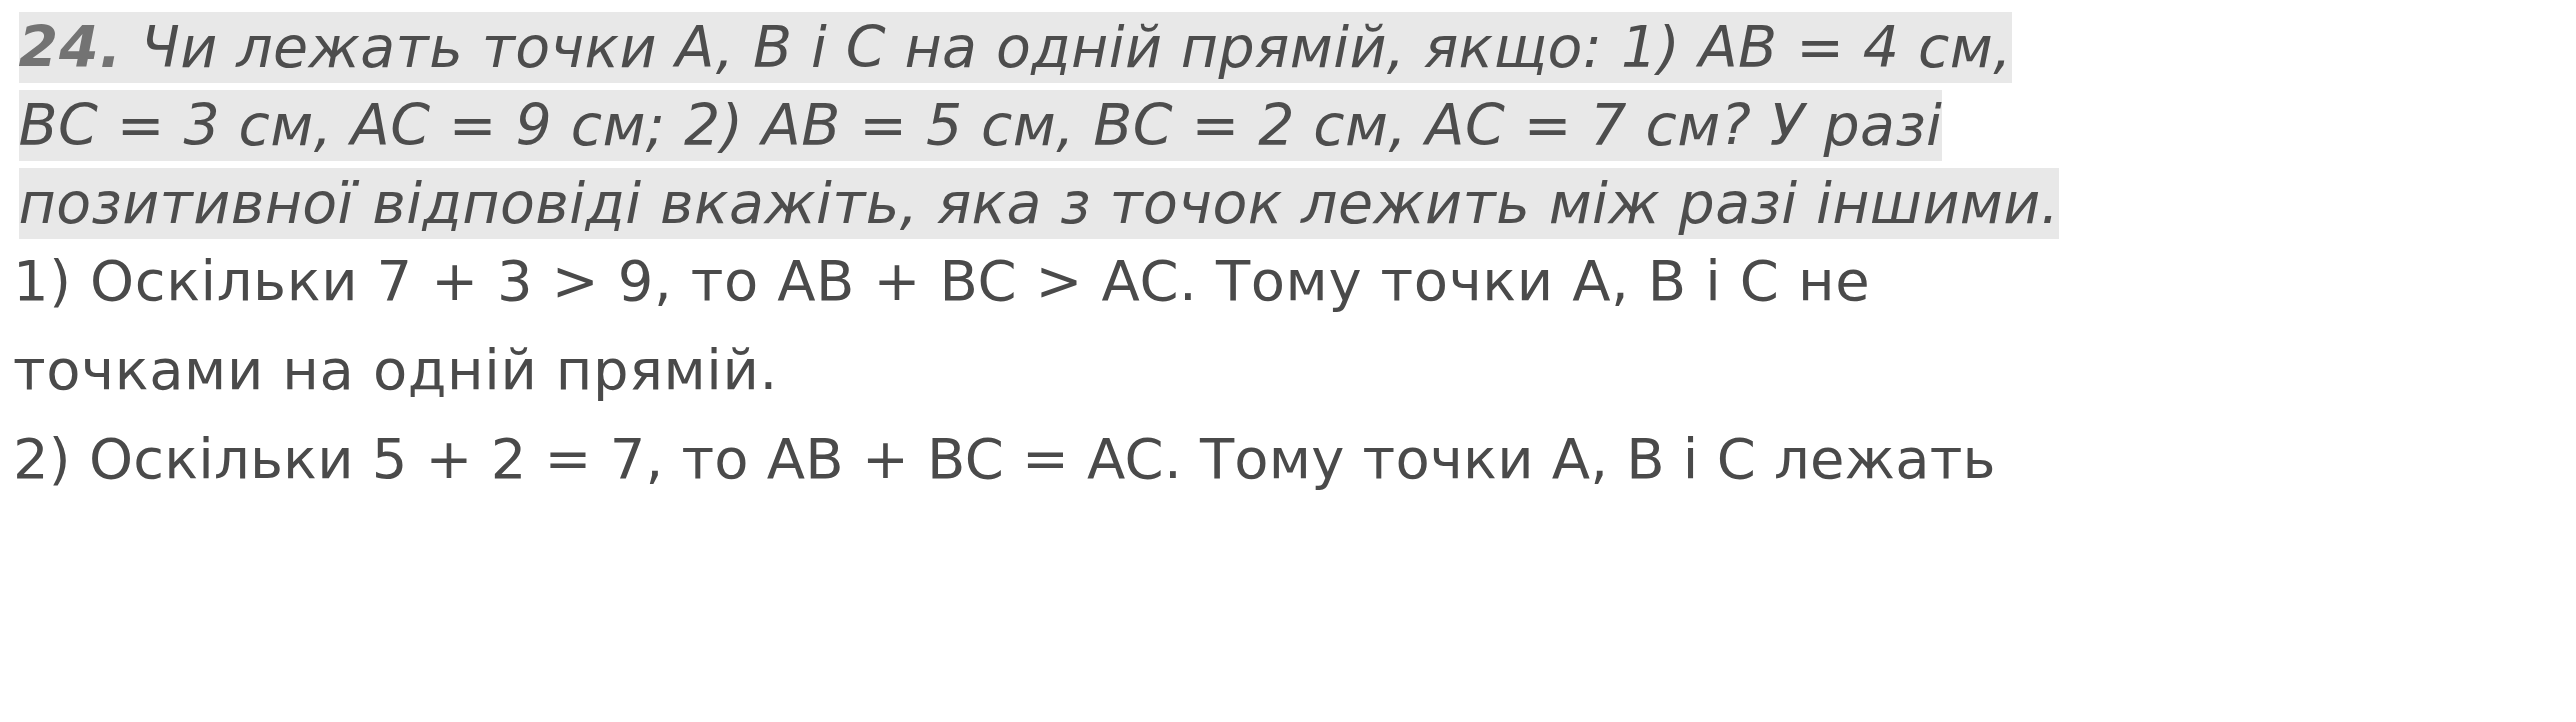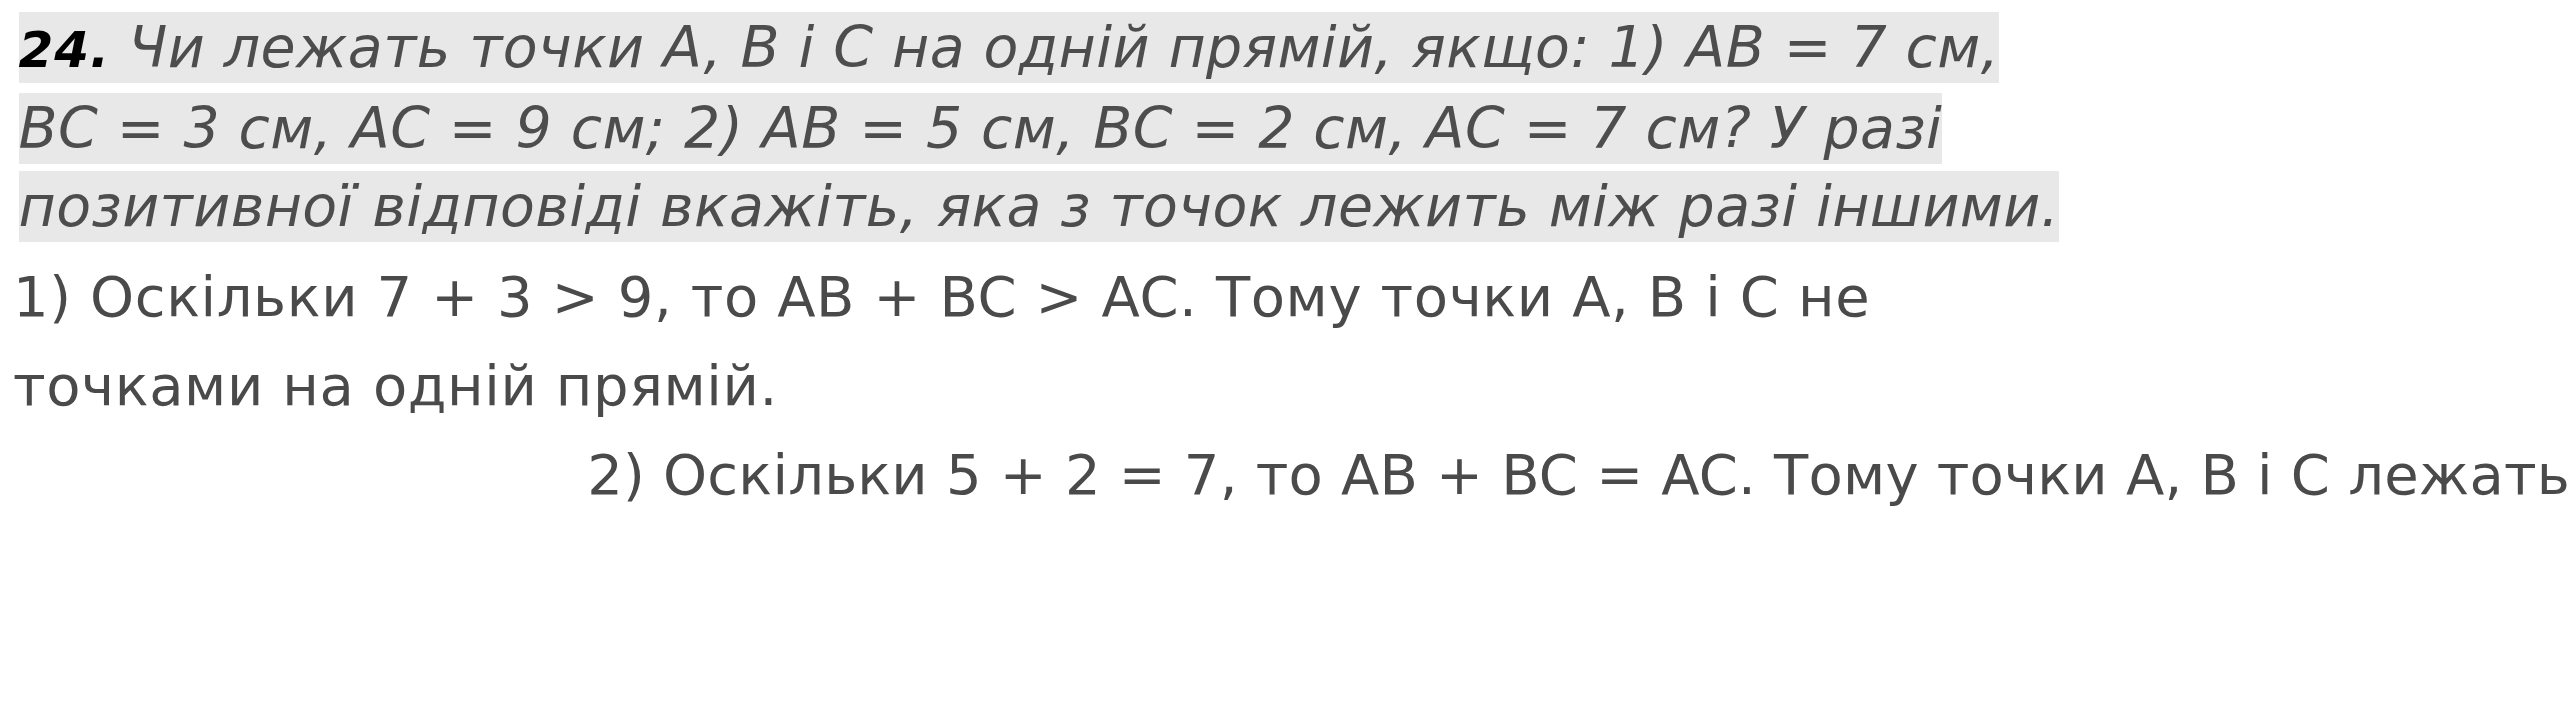--- a/index.html
+++ b/index.html
@@ -36,40 +36,40 @@
     letter-spacing: 0.4px;
   }
   .stmt-line .hl {
     background: #e8e8e8;
     padding: 1.9px 0 3.7px 0;
     box-decoration-break: clone;
   }
   .task-number {
     font-weight: bold;
     font-style: italic;
-    color: #000000;
-    font-size: 50px;
+    color: #737373;
+    font-size: 57px;
     letter-spacing: 0.9px;
   }
   
   .solution {
     position: absolute;
     left: 13px;
-    top: 252px;
+    top: 236px;
     width: 2557px;
   }
   .sol-line {
     display: block;
     white-space: nowrap;
     font-size: 56px;
     line-height: 89px;
     color: #4a4a4a;
     letter-spacing: 0.6px;
   }
-  .sol-line.tight { letter-spacing: 0.2px; text-align: right; }
+  .sol-line.tight { letter-spacing: 0.2px; }
   .sol-line.faded { color: #5a5a5a; }
   
   .watermark {
     position: absolute;
     left: 1038px;
     top: 104px;
     width: 334px;
     height: 111px;
     color: #ececec;
     font-size: 43px;
@@ -81,21 +81,21 @@
   }
 </style>
 </head>
 <body>
 
 <div class="page">
 
   <div class="watermark">Отличник</div>
 
   <div class="statement">
-    <div class="stmt-line"><span class="hl"><span class="task-number">24.</span> <span>Чи лежать точки A, B i C на одній прямій, якщо: 1) AB = 7 см,</span></span></div>
+    <div class="stmt-line"><span class="hl"><span class="task-number">24.</span> <span>Чи лежать точки A, B i C на одній прямій, якщо: 1) AB = 4 см,</span></span></div>
     <div class="stmt-line"><span class="hl">BC = 3 см, AC = 9 см; 2) AB = 5 см, BC = 2 см, AC = 7 см? У разі</span></div>
     <div class="stmt-line"><span class="hl">позитивної відповіді вкажіть, яка з точок лежить між разі іншими.</span></div>
   </div>
 
   <div class="solution">
     <div class="sol-line">1) Оскільки 7 + 3 &gt; 9, то AB + BC &gt; AC. Тому точки A, B i C не</div>
     <div class="sol-line">точками на одній прямій.</div>
     <div class="sol-line tight">2) Оскільки 5 + 2 = 7, то AB + BC = AC. Тому точки A, B i C лежать</div>
   </div>
 

